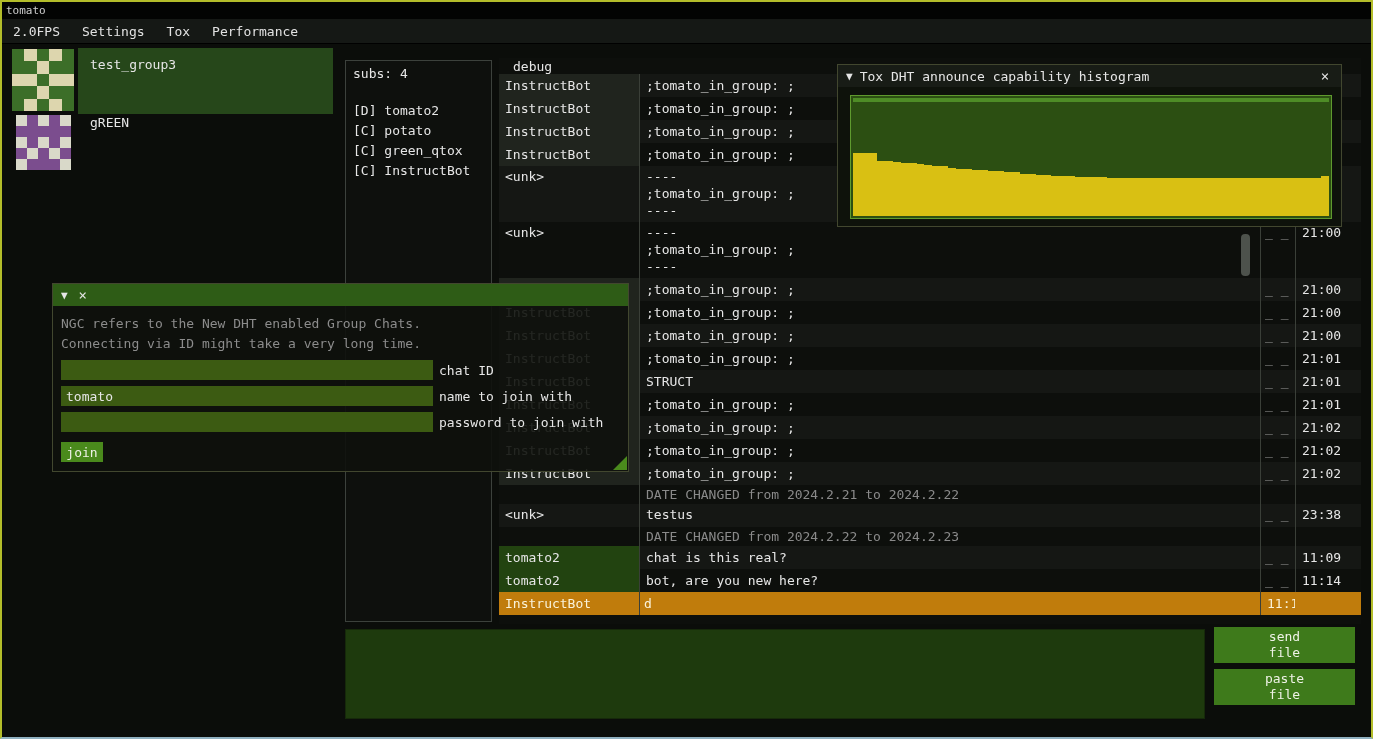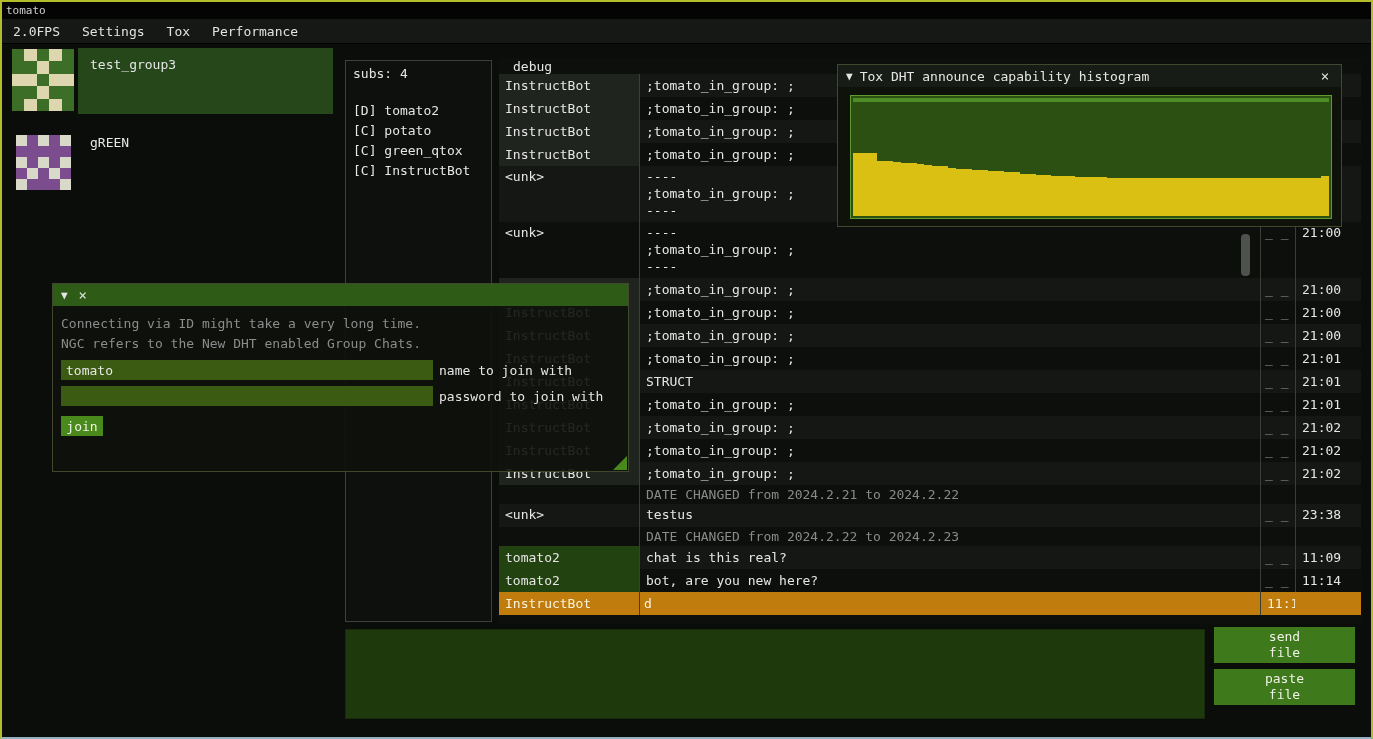--- a/index.html
+++ b/index.html
@@ -13,21 +13,21 @@
   .titlebar{position:absolute;left:0;top:0;right:0;height:17px;background:#030403;color:#cfcfcf;
             font-size:11px;line-height:17px;padding-left:4px}
   .menubar{position:absolute;left:0;top:17px;right:0;height:25px;background:#151815;
            display:flex;align-items:center;border-bottom:1px solid #000}
   .menu-item{padding:3px 11px;color:#e2e2e2;cursor:default;white-space:pre}
 
   
   .group-list{position:absolute;left:0;top:42px;width:340px;height:140px}
   .group-item{position:absolute;left:6px;width:325px}
   .g0{top:4px;height:66px}
-  .g1{top:88px;height:58px}
+  .g1{top:68px;height:58px}
   .sel-bg{position:absolute;left:70px;right:0;top:0;bottom:0;background:#26471a}
   .avatar{position:absolute;display:grid;grid-template-columns:repeat(5,1fr);grid-template-rows:repeat(5,1fr)}
   .g0 .avatar{left:4px;top:1px;width:62px;height:62px}
   .g1 .avatar{left:8px;top:3px;width:55px;height:55px}
   .group-label{position:absolute;left:82px}
   .g0 .group-label{top:9px}
   .g1 .group-label{top:3px}
 
   
   .subs-panel{position:absolute;left:343px;top:58px;width:147px;height:562px;
@@ -397,22 +397,26 @@
         </div>
     </div>
   </div>
 
   <div class="fwin join">
     <div class="fwin-title">
       <span class="collapse">▼</span>
       <span class="close">×</span>
     </div>
     <div class="join-body">
+      <div class="info-line">NGC refers to the New DHT enabled Group Chats.</div>
       <div class="info-line">Connecting via ID might take a very long time.</div>
-      <div class="info-line">NGC refers to the New DHT enabled Group Chats.</div>
+      <div class="field-row">
+        <input class="gfield" value="" style="">
+        <span class="field-label">chat ID</span>
+      </div>
       <div class="field-row">
         <input class="gfield" value="tomato" style="">
         <span class="field-label">name to join with</span>
       </div>
       <div class="field-row">
         <input class="gfield" value="" style="">
         <span class="field-label">password to join with</span>
       </div>
       <button class="join-btn">join</button>
       <div class="resize-grip"></div>

